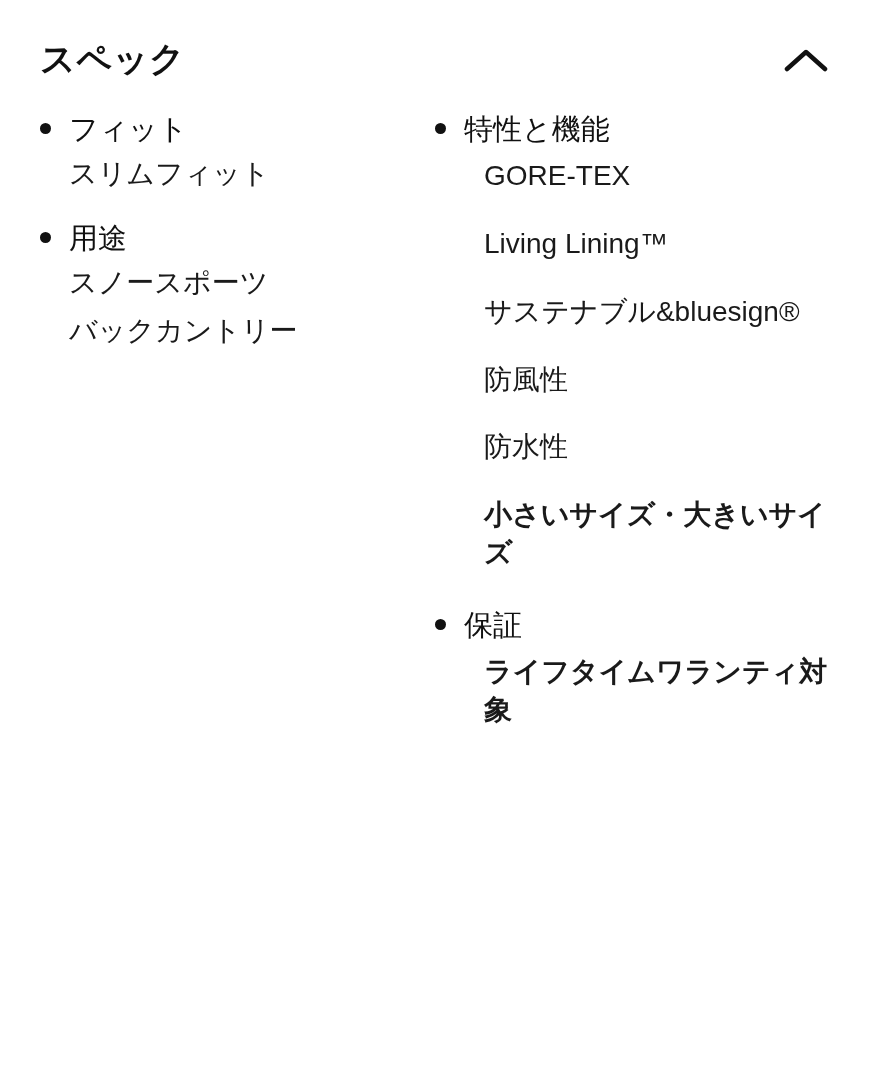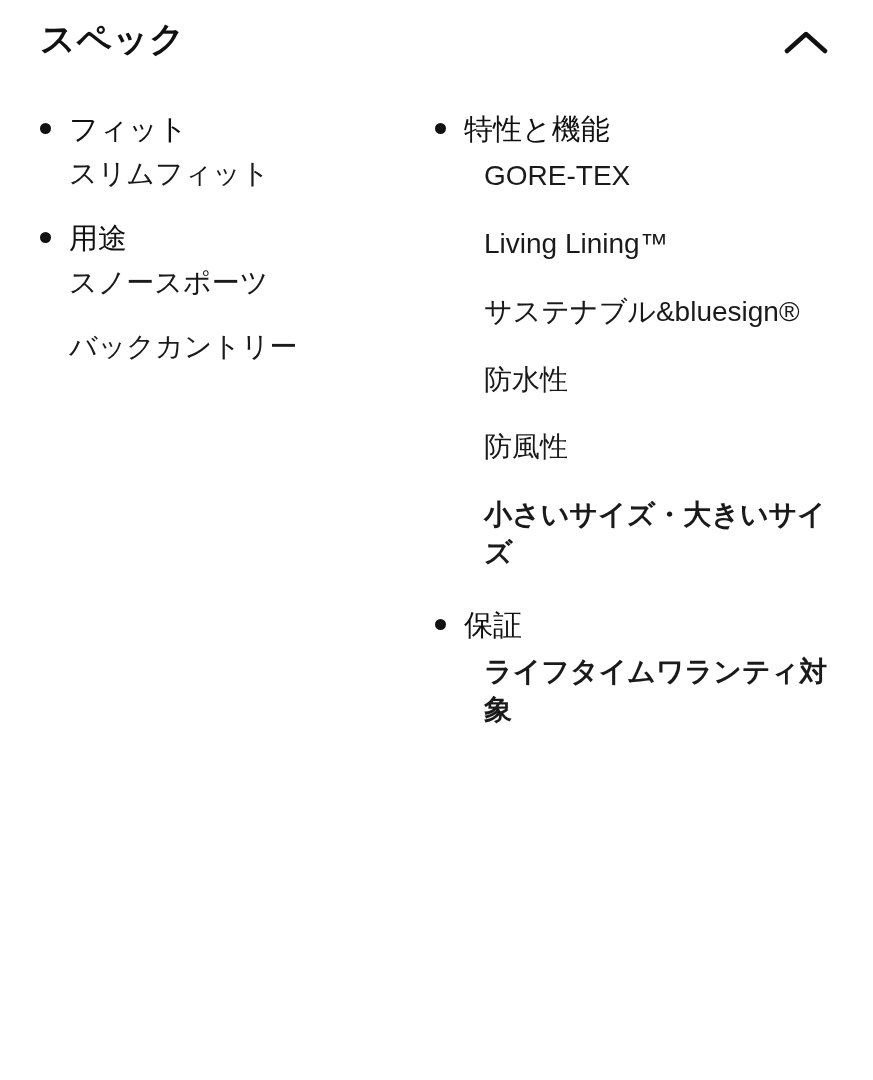--- a/index.html
+++ b/index.html
@@ -19,21 +19,21 @@
     width: 873px;
     height: 1080px;
     box-sizing: border-box;
     padding: 18px 40px 0 40px;
     position: relative;
   }
 
   
   .section-header {
     display: flex;
-    align-items: flex-start;
+    align-items: flex-end;
     justify-content: space-between;
     height: 62px;
     gap: 24px;
   }
   .section-title {
     font-size: 35px;
     font-weight: bold;
     letter-spacing: 0.5px;
     line-height: 1.2;
     margin: 0;
@@ -87,21 +87,21 @@
     line-height: 1.35;
     color: #111111;
   }
   .values {
     padding-left: 29px;
   }
   .value {
     font-size: 28px;
     line-height: 1.35;
     color: #1a1a1a;
-    margin-bottom: 26px;
+    margin-bottom: 10px;
     max-width: 350px;
   }
   .value:last-child { margin-bottom: 0; }
 
   .col-right .value { max-width: 352px; }
   .col-right .group { margin-bottom: 34px; }
   .col-right .values .value { margin-bottom: 30px; margin-left: 20px; }
   .col-right .values .value:last-child { margin-bottom: 0; font-weight: bold; }
   .col-right .group-head { margin-bottom: 8px; text-align: right; }
 </style>
@@ -151,22 +151,22 @@
 
       <div class="group">
         <div class="group-head">
           <span class="bullet"></span>
           <span class="group-label">特性と機能</span>
         </div>
         <div class="values">
           <div class="value">GORE-TEX</div>
           <div class="value">Living Lining™</div>
           <div class="value">サステナブル&amp;bluesign®</div>
+          <div class="value">防風性</div>
           <div class="value">防水性</div>
-          <div class="value">防風性</div>
           <div class="value">小さいサイズ・大きいサイズ</div>
         </div>
       </div>
 
       <div class="group">
         <div class="group-head">
           <span class="bullet"></span>
           <span class="group-label">保証</span>
         </div>
         <div class="values">

